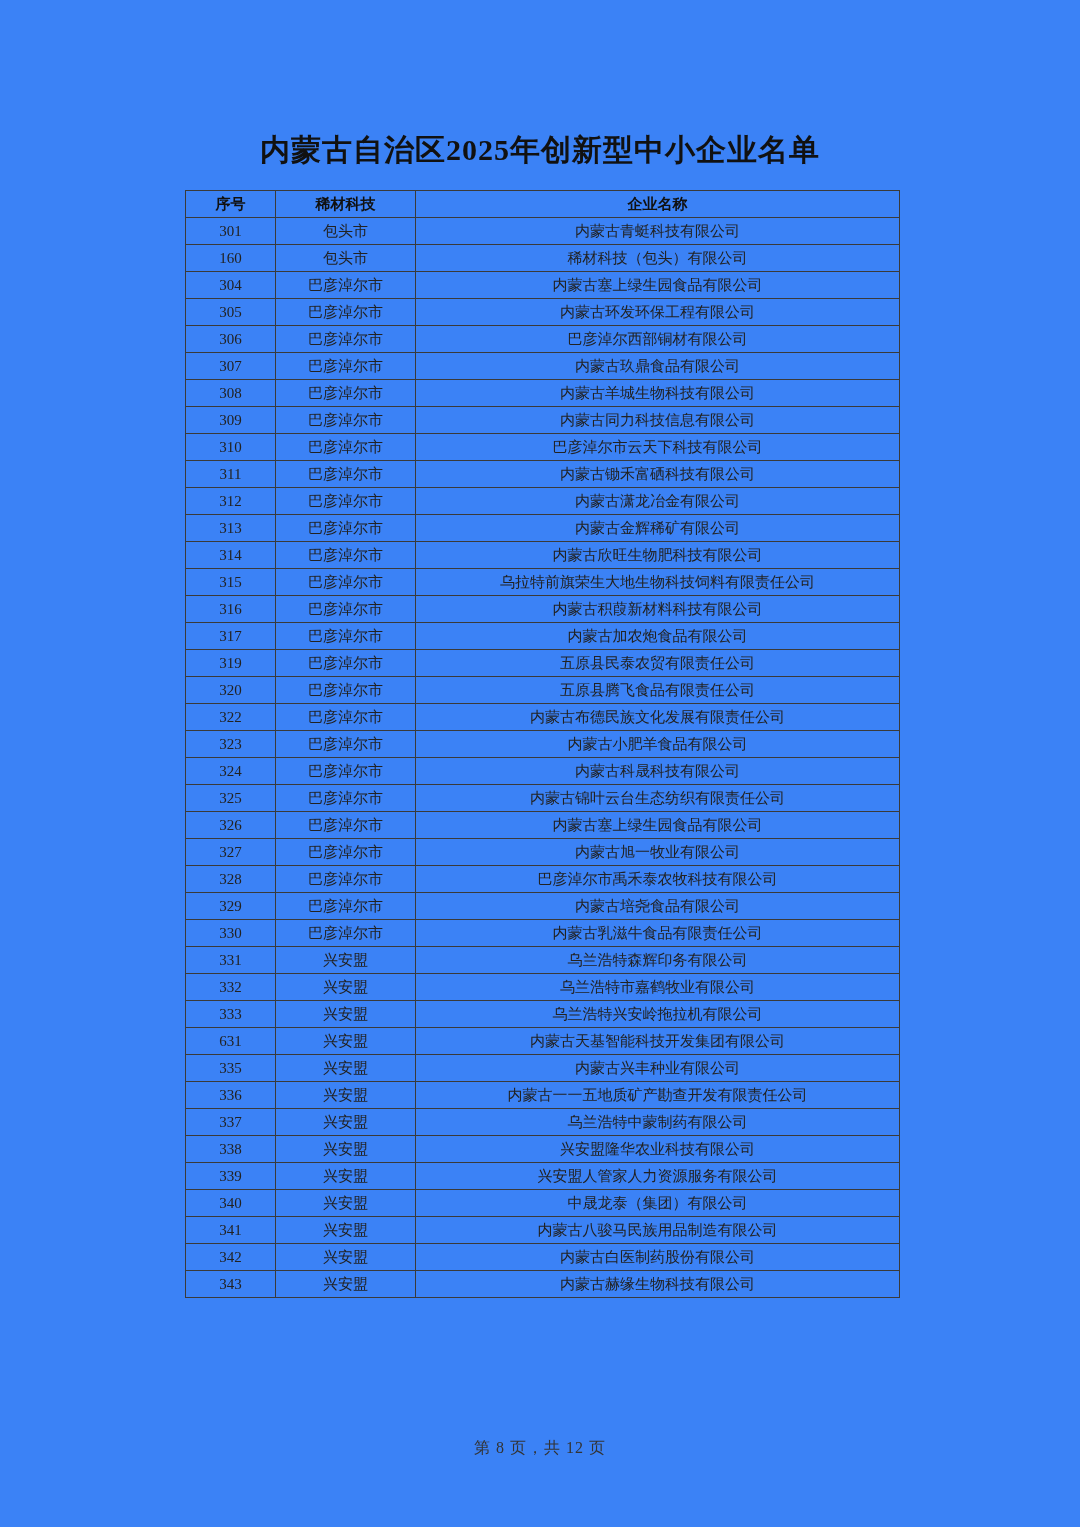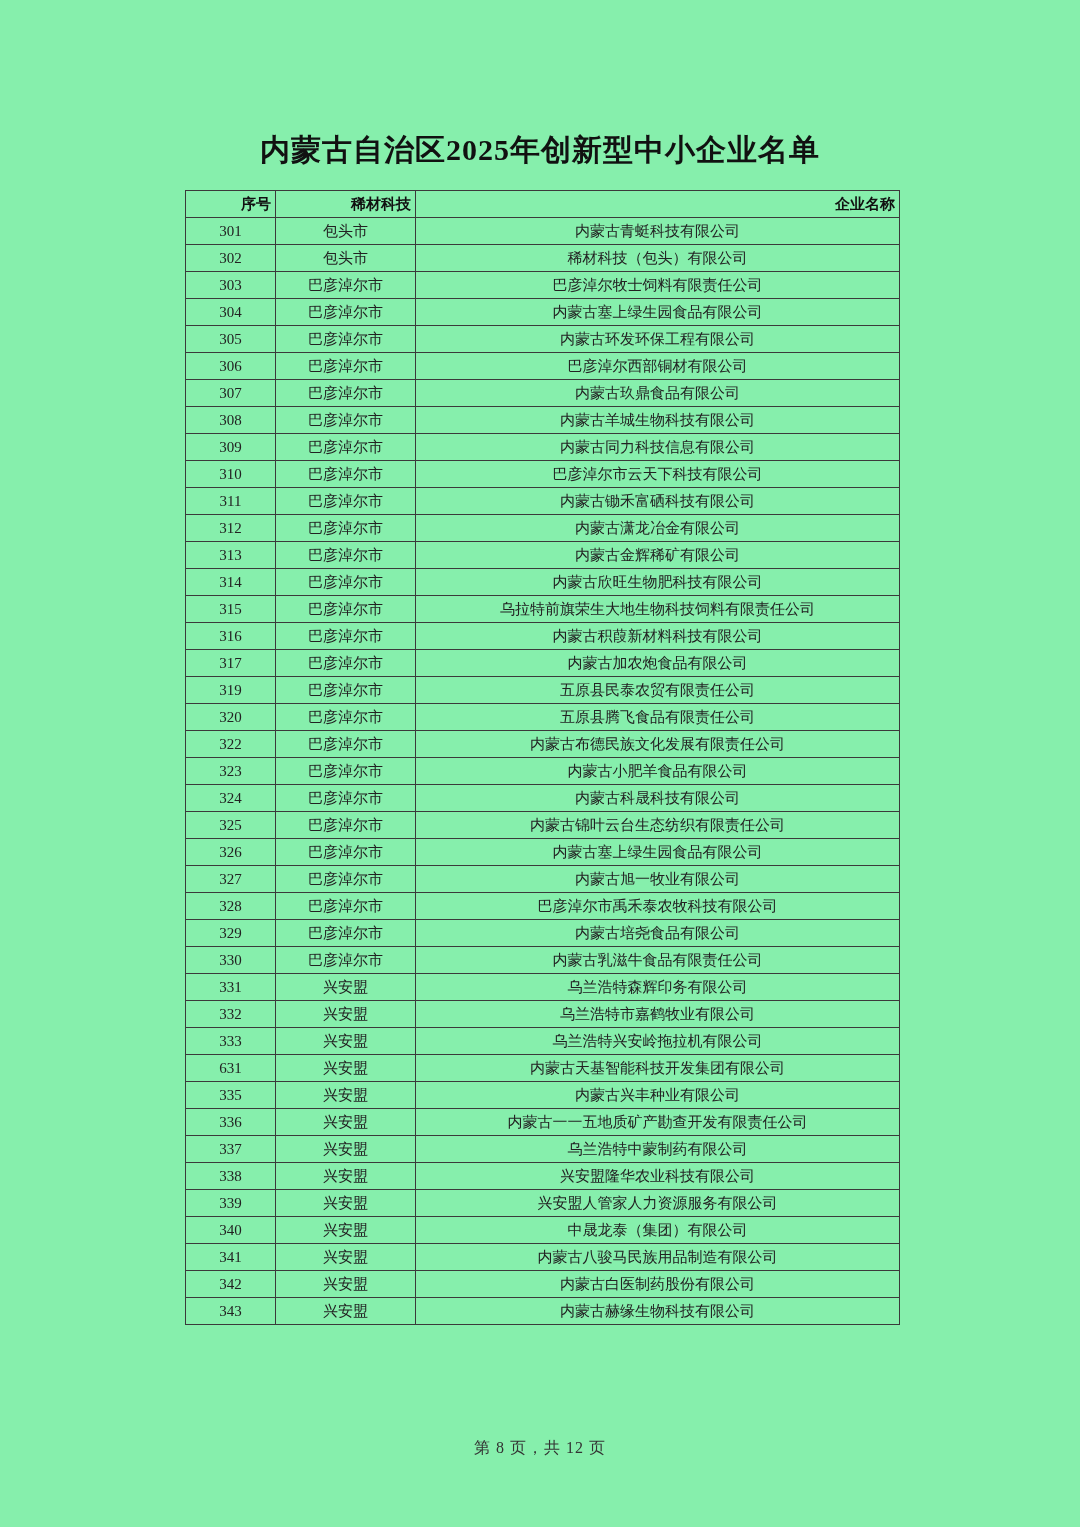--- a/index.html
+++ b/index.html
@@ -10,21 +10,21 @@
   body {
     width: 1080px;
     height: 1527px;
     position: relative;
     font-family: "Liberation Serif", "DejaVu Serif", serif;
     color: #1c1c1c;
   }
   .page {
     width: 1080px;
     height: 1527px;
-    background: #86efac;
+    background: #3b82f6;
     box-sizing: border-box;
     position: relative;
   }
   .doc-title {
     position: absolute;
     top: 130px;
     left: 0;
     width: 100%;
     text-align: center;
     font-size: 30px;
@@ -51,21 +51,20 @@
     font-size: 15px;
     text-align: center;
     vertical-align: middle;
     white-space: nowrap;
     overflow: hidden;
     color: #222;
   }
   table.company-table th {
     font-weight: bold;
     color: #111;
-    text-align: right;
   }
   col.col-index { width: 90px; }
   col.col-city { width: 140px; }
   col.col-company { width: 484px; }
   .page-footer {
     position: absolute;
     top: 1438px;
     left: 0;
     width: 100%;
     text-align: center;
@@ -95,28 +94,23 @@
           <th>企业名称</th>
         </tr>
       </thead>
       <tbody id="table-body">
           <tr>
             <td>301</td>
             <td>包头市</td>
             <td>内蒙古青蜓科技有限公司</td>
           </tr>
           <tr>
-            <td>302</td>
+            <td>160</td>
             <td>包头市</td>
             <td>稀材科技（包头）有限公司</td>
-          </tr>
-          <tr>
-            <td>303</td>
-            <td>巴彦淖尔市</td>
-            <td>巴彦淖尔牧士饲料有限责任公司</td>
           </tr>
           <tr>
             <td>304</td>
             <td>巴彦淖尔市</td>
             <td>内蒙古塞上绿生园食品有限公司</td>
           </tr>
           <tr>
             <td>305</td>
             <td>巴彦淖尔市</td>
             <td>内蒙古环发环保工程有限公司</td>

